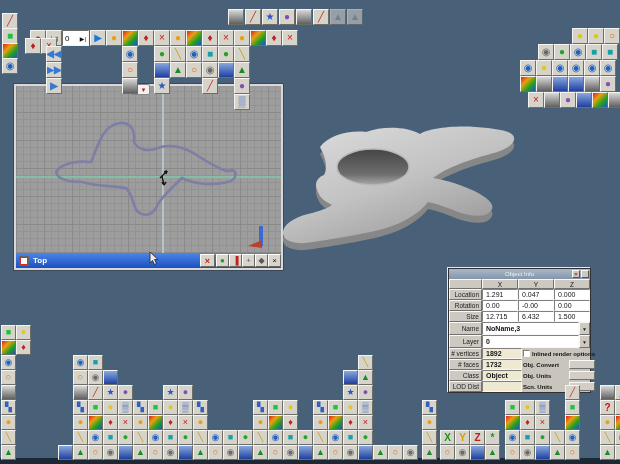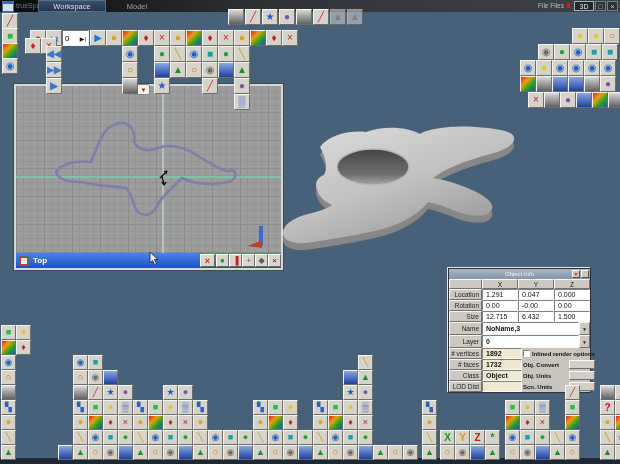--- a/index.html
+++ b/index.html
@@ -102,31 +102,20 @@
   #bottomstrip{position:absolute;left:0;bottom:0;width:620px;height:6px;background:#1c2834;}
   #obj3d{position:absolute;left:278px;top:108px;}
   #cursor{position:absolute;left:149px;top:252px;z-index:60;}
   svg{display:block;}
 </style>
 </head>
 <body>
 
 <div id="screen">
 
-  <div id="titlebar">
-    <div id="appicon"></div>
-    <span id="appname">trueSpace</span>
-    <span class="tab" id="tab-workspace">Workspace</span>
-    <span class="tab" id="tab-model">Model</span>
-    <span id="filefiles">File Files</span>
-    <span id="reddot"></span>
-    <span id="btn3d">3D</span>
-    <span class="winbtn" id="btnmin">□</span>
-    <span class="winbtn" id="btnclose">×</span>
-  </div>
 
   <div class="ic big" style="left:30px;top:30px;" id="recwrap">
     <span id="recbtn">●</span>
   </div>
   <div class="ic big" style="left:46px;top:30px;font-size:7px;color:#2868c8;">|◀</div>
   <div id="framefield">
     <span>0</span>
     <span class="nx">▶|</span>
   </div>
   <div class="ic big" style="left:90px;top:30px;color:#1878e0;">▶</div>

